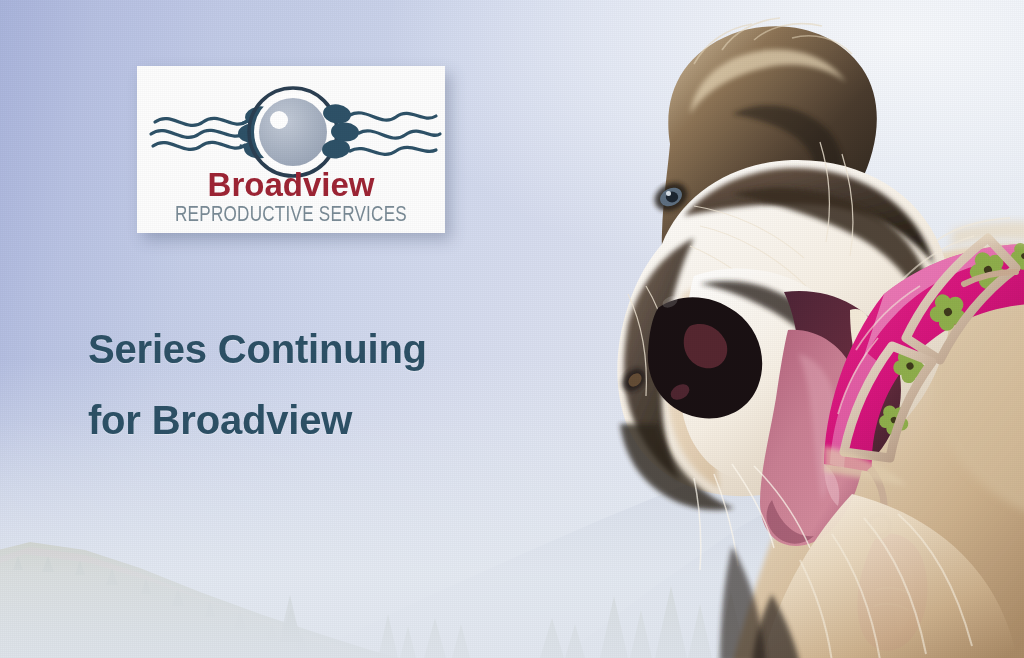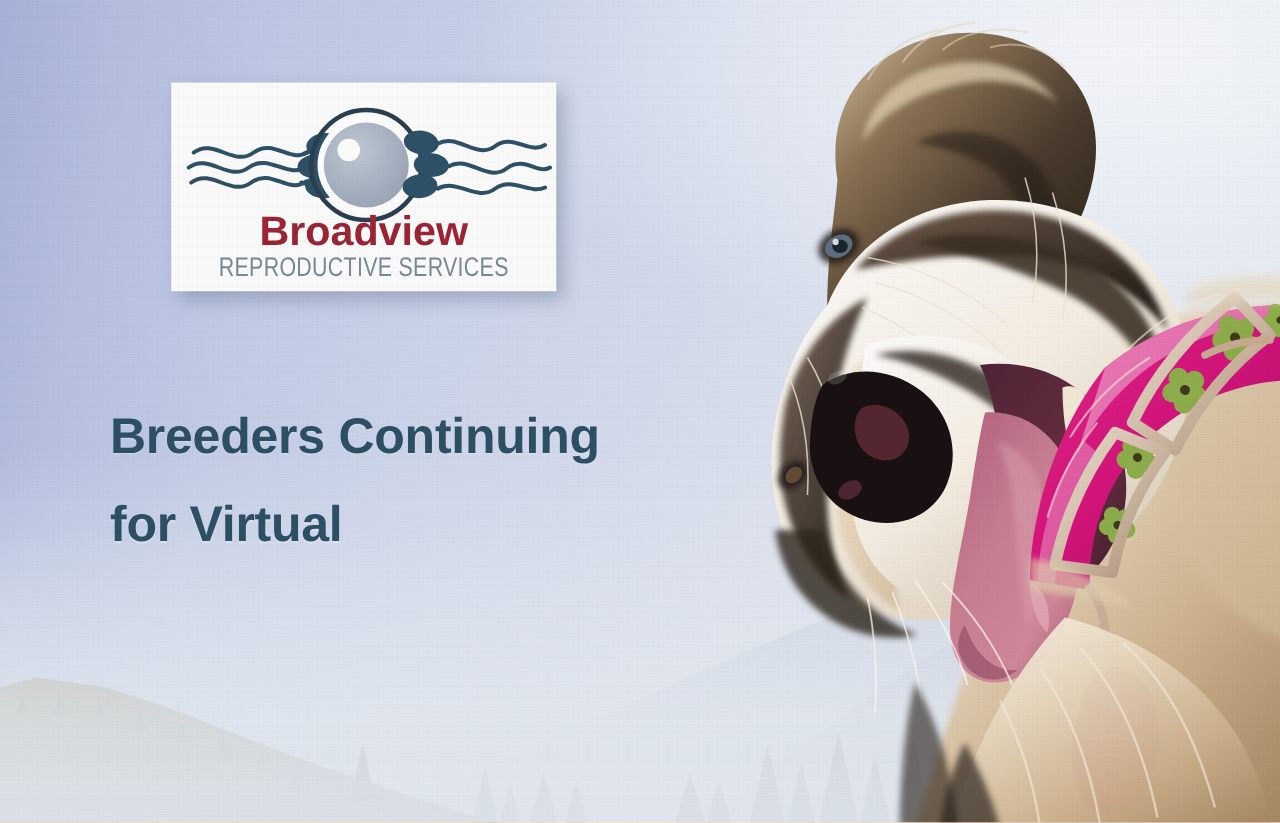--- a/index.html
+++ b/index.html
@@ -9,21 +9,21 @@
   }
   body {
     font-family: "Liberation Sans", sans-serif;
   }
 
   .banner {
     position: relative;
     width: 1024px;
     height: 658px;
     overflow: hidden;
-    background: #fdba74;
+    background: #f9a8d4;
   }
 
   
   .sky-base {
     position: absolute;
     inset: 0;
     background: linear-gradient(118deg,
         #b9c2e2 0%,
         #bfc8e6 12%,
         #c6cfe8 24%,
@@ -495,18 +495,18 @@
         <path d="M213 85 C229 76 244 96 259 85 C273 75 287 90 299 84"></path>
       </g>
 
       <text x="154" y="130" text-anchor="middle" font-family="Liberation Sans, sans-serif" font-weight="bold" font-size="33" fill="#9e2535">Broadview</text>
 
       <text x="154" y="155" text-anchor="middle" font-family="Liberation Sans, sans-serif" font-weight="normal" font-size="21.5" letter-spacing="0.3" transform="translate(0,0) scale(1,1)" fill="#7a8b96" textLength="232" lengthAdjust="spacingAndGlyphs">REPRODUCTIVE SERVICES</text>
     </svg>
   </div>
 
   <div class="headline">
-    <span class="ln">Breeders Continuing</span>
-    <span class="ln">for Virtual</span>
+    <span class="ln">Series Continuing</span>
+    <span class="ln">for Broadview</span>
   </div>
 
   <div class="noise"></div>
 </div>
 
 </body></html>

